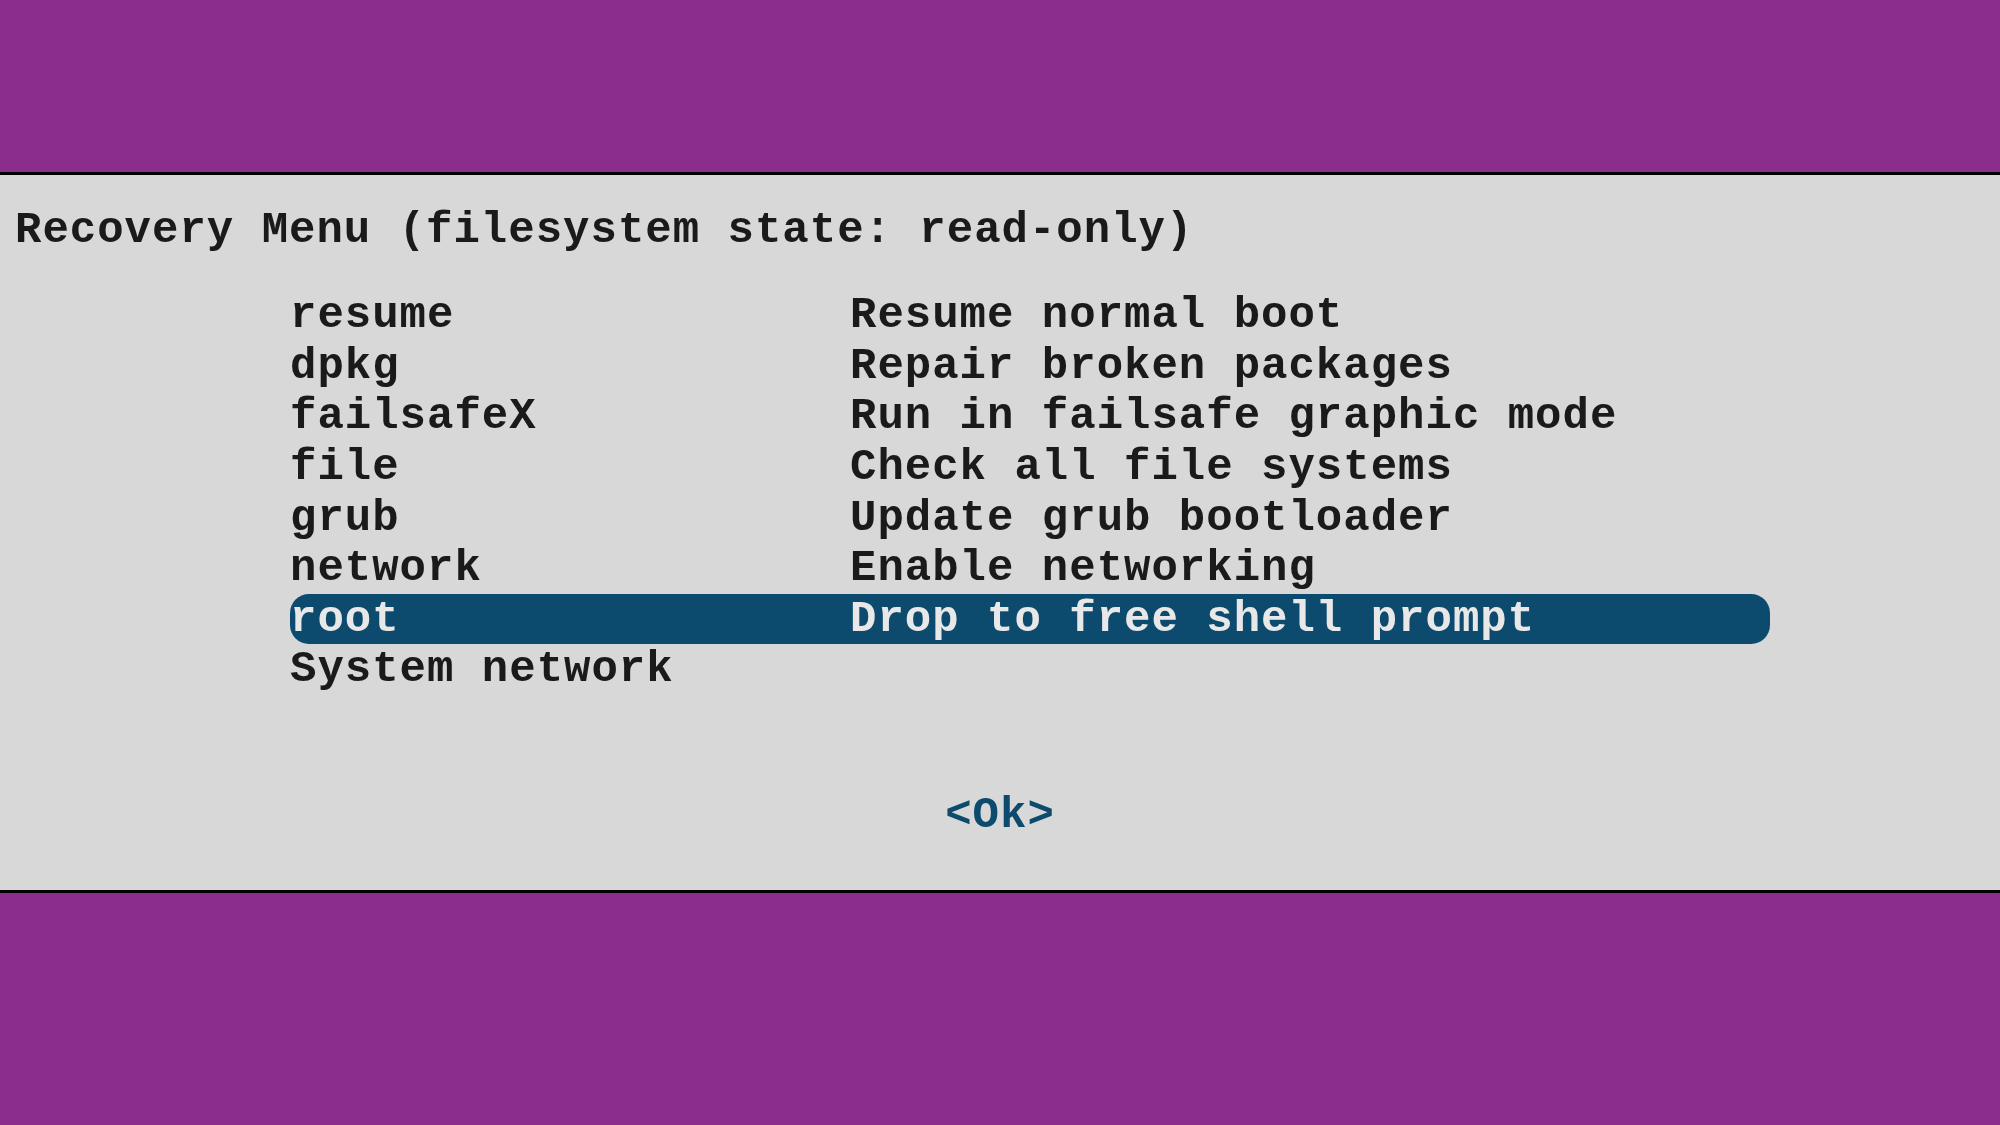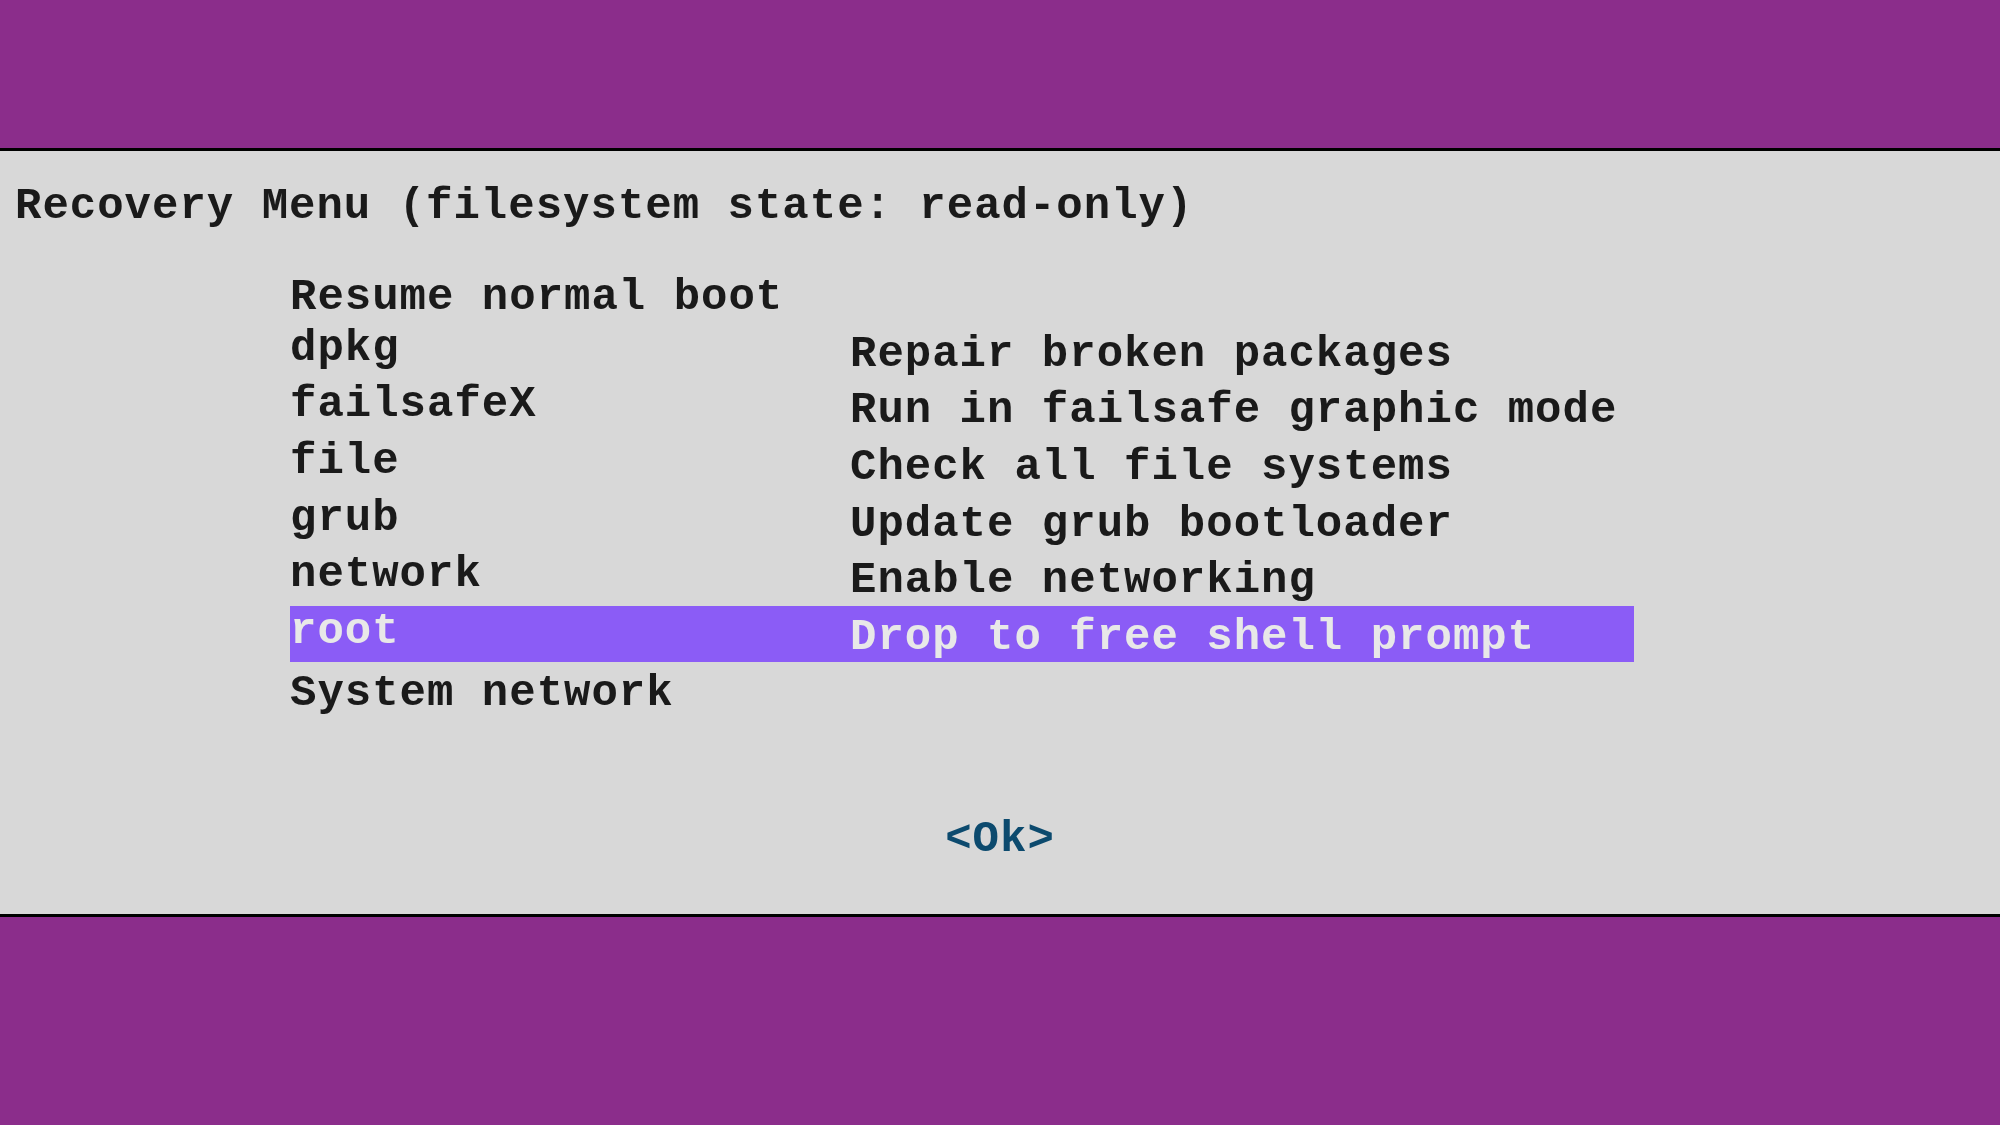--- a/index.html
+++ b/index.html
@@ -39,48 +39,49 @@
     }
     .menu-item {
       display: flex;
       font-size: 44px;
       font-weight: bold;
       color: #1a1a1a;
       line-height: 1.15;
       letter-spacing: 1px;
     }
     .menu-item.selected {
-      background: #8b5cf6;
+      background: #0c4a6e;
       color: #E8E8E8;
-      width: 1344px;
+      width: 1480px;
+      border-radius: 19px;
     }
     .menu-key {
       width: 560px;
       flex-shrink: 0;
     }
     .menu-desc {
       flex: 1;
-      margin-top: 6px;
     }
     .ok-button {
       text-align: center;
       font-size: 44px;
       font-weight: bold;
       color: #0c4a6e;
       margin-top: 95px;
       letter-spacing: 1px;
     }
   </style>
 </head>
 <body>
 
 <div class="dialog-box">
   <div class="title">Recovery Menu (filesystem state: read-only)</div>
   <div class="menu-list">
     <div class="menu-item">
+      <span class="menu-key">resume</span>
       <span class="menu-desc">Resume normal boot</span>
     </div>
     <div class="menu-item">
       <span class="menu-key">dpkg</span>
       <span class="menu-desc">Repair broken packages</span>
     </div>
     <div class="menu-item">
       <span class="menu-key">failsafeX</span>
       <span class="menu-desc">Run in failsafe graphic mode</span>
     </div>

